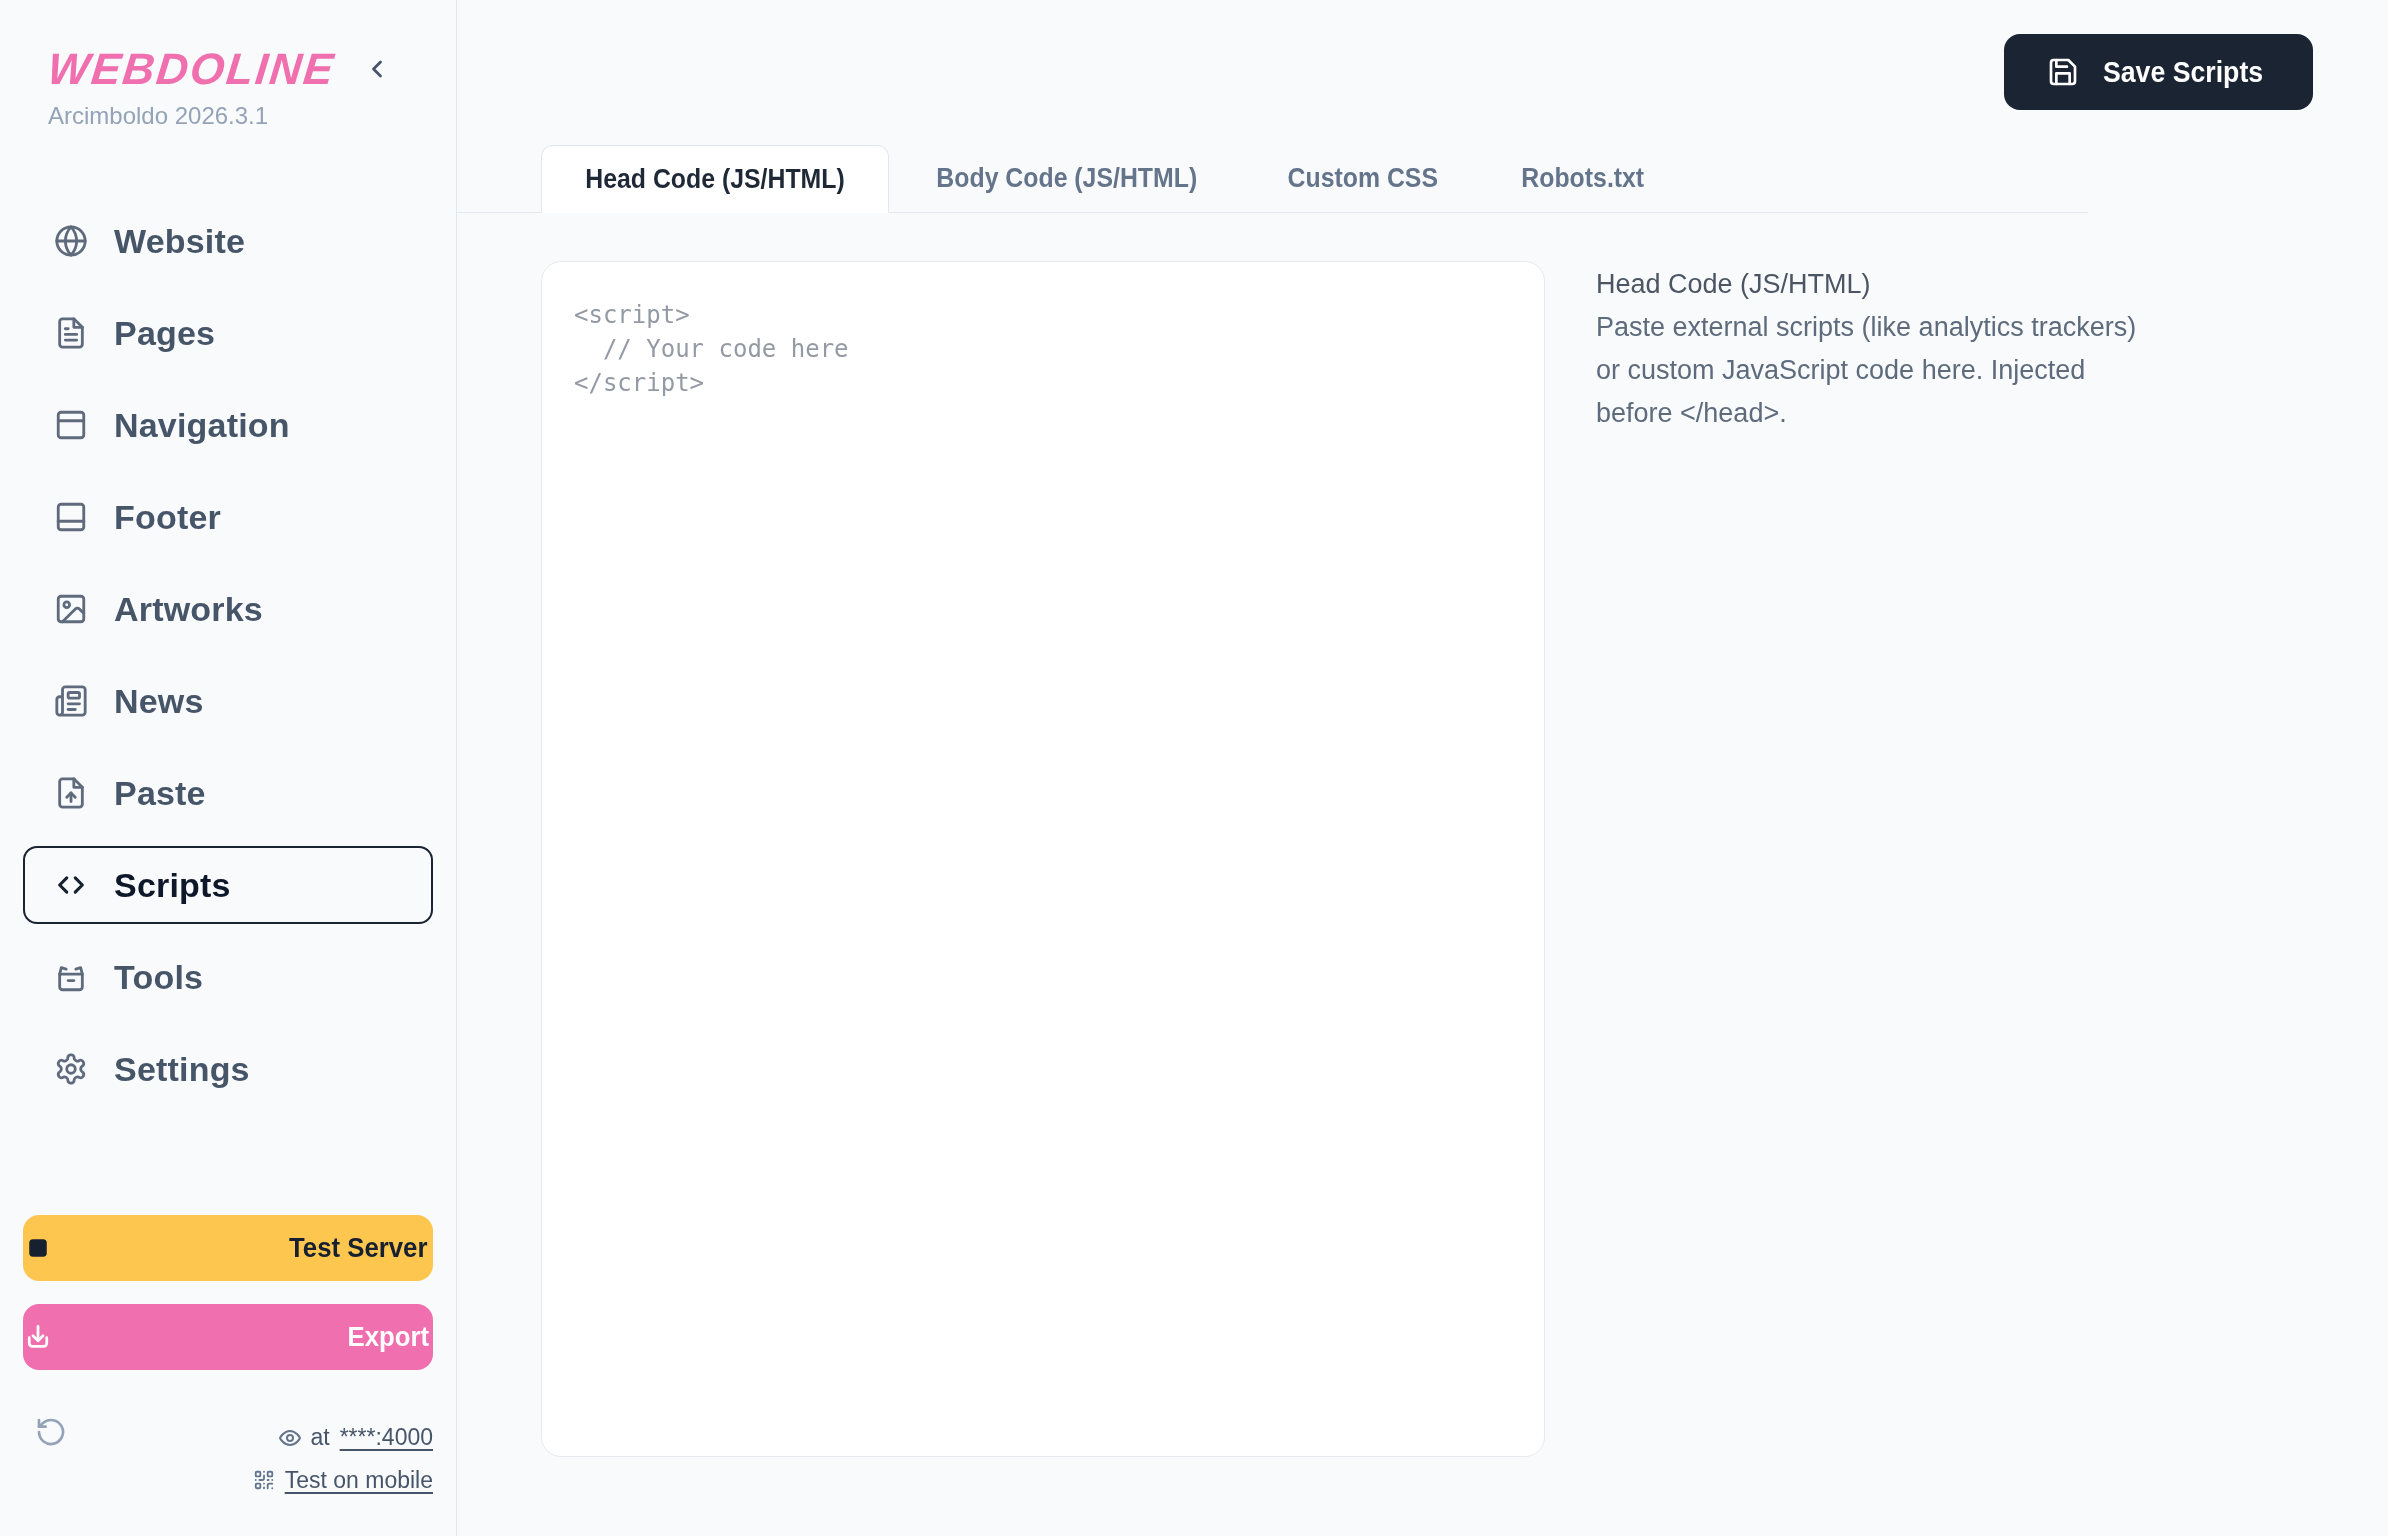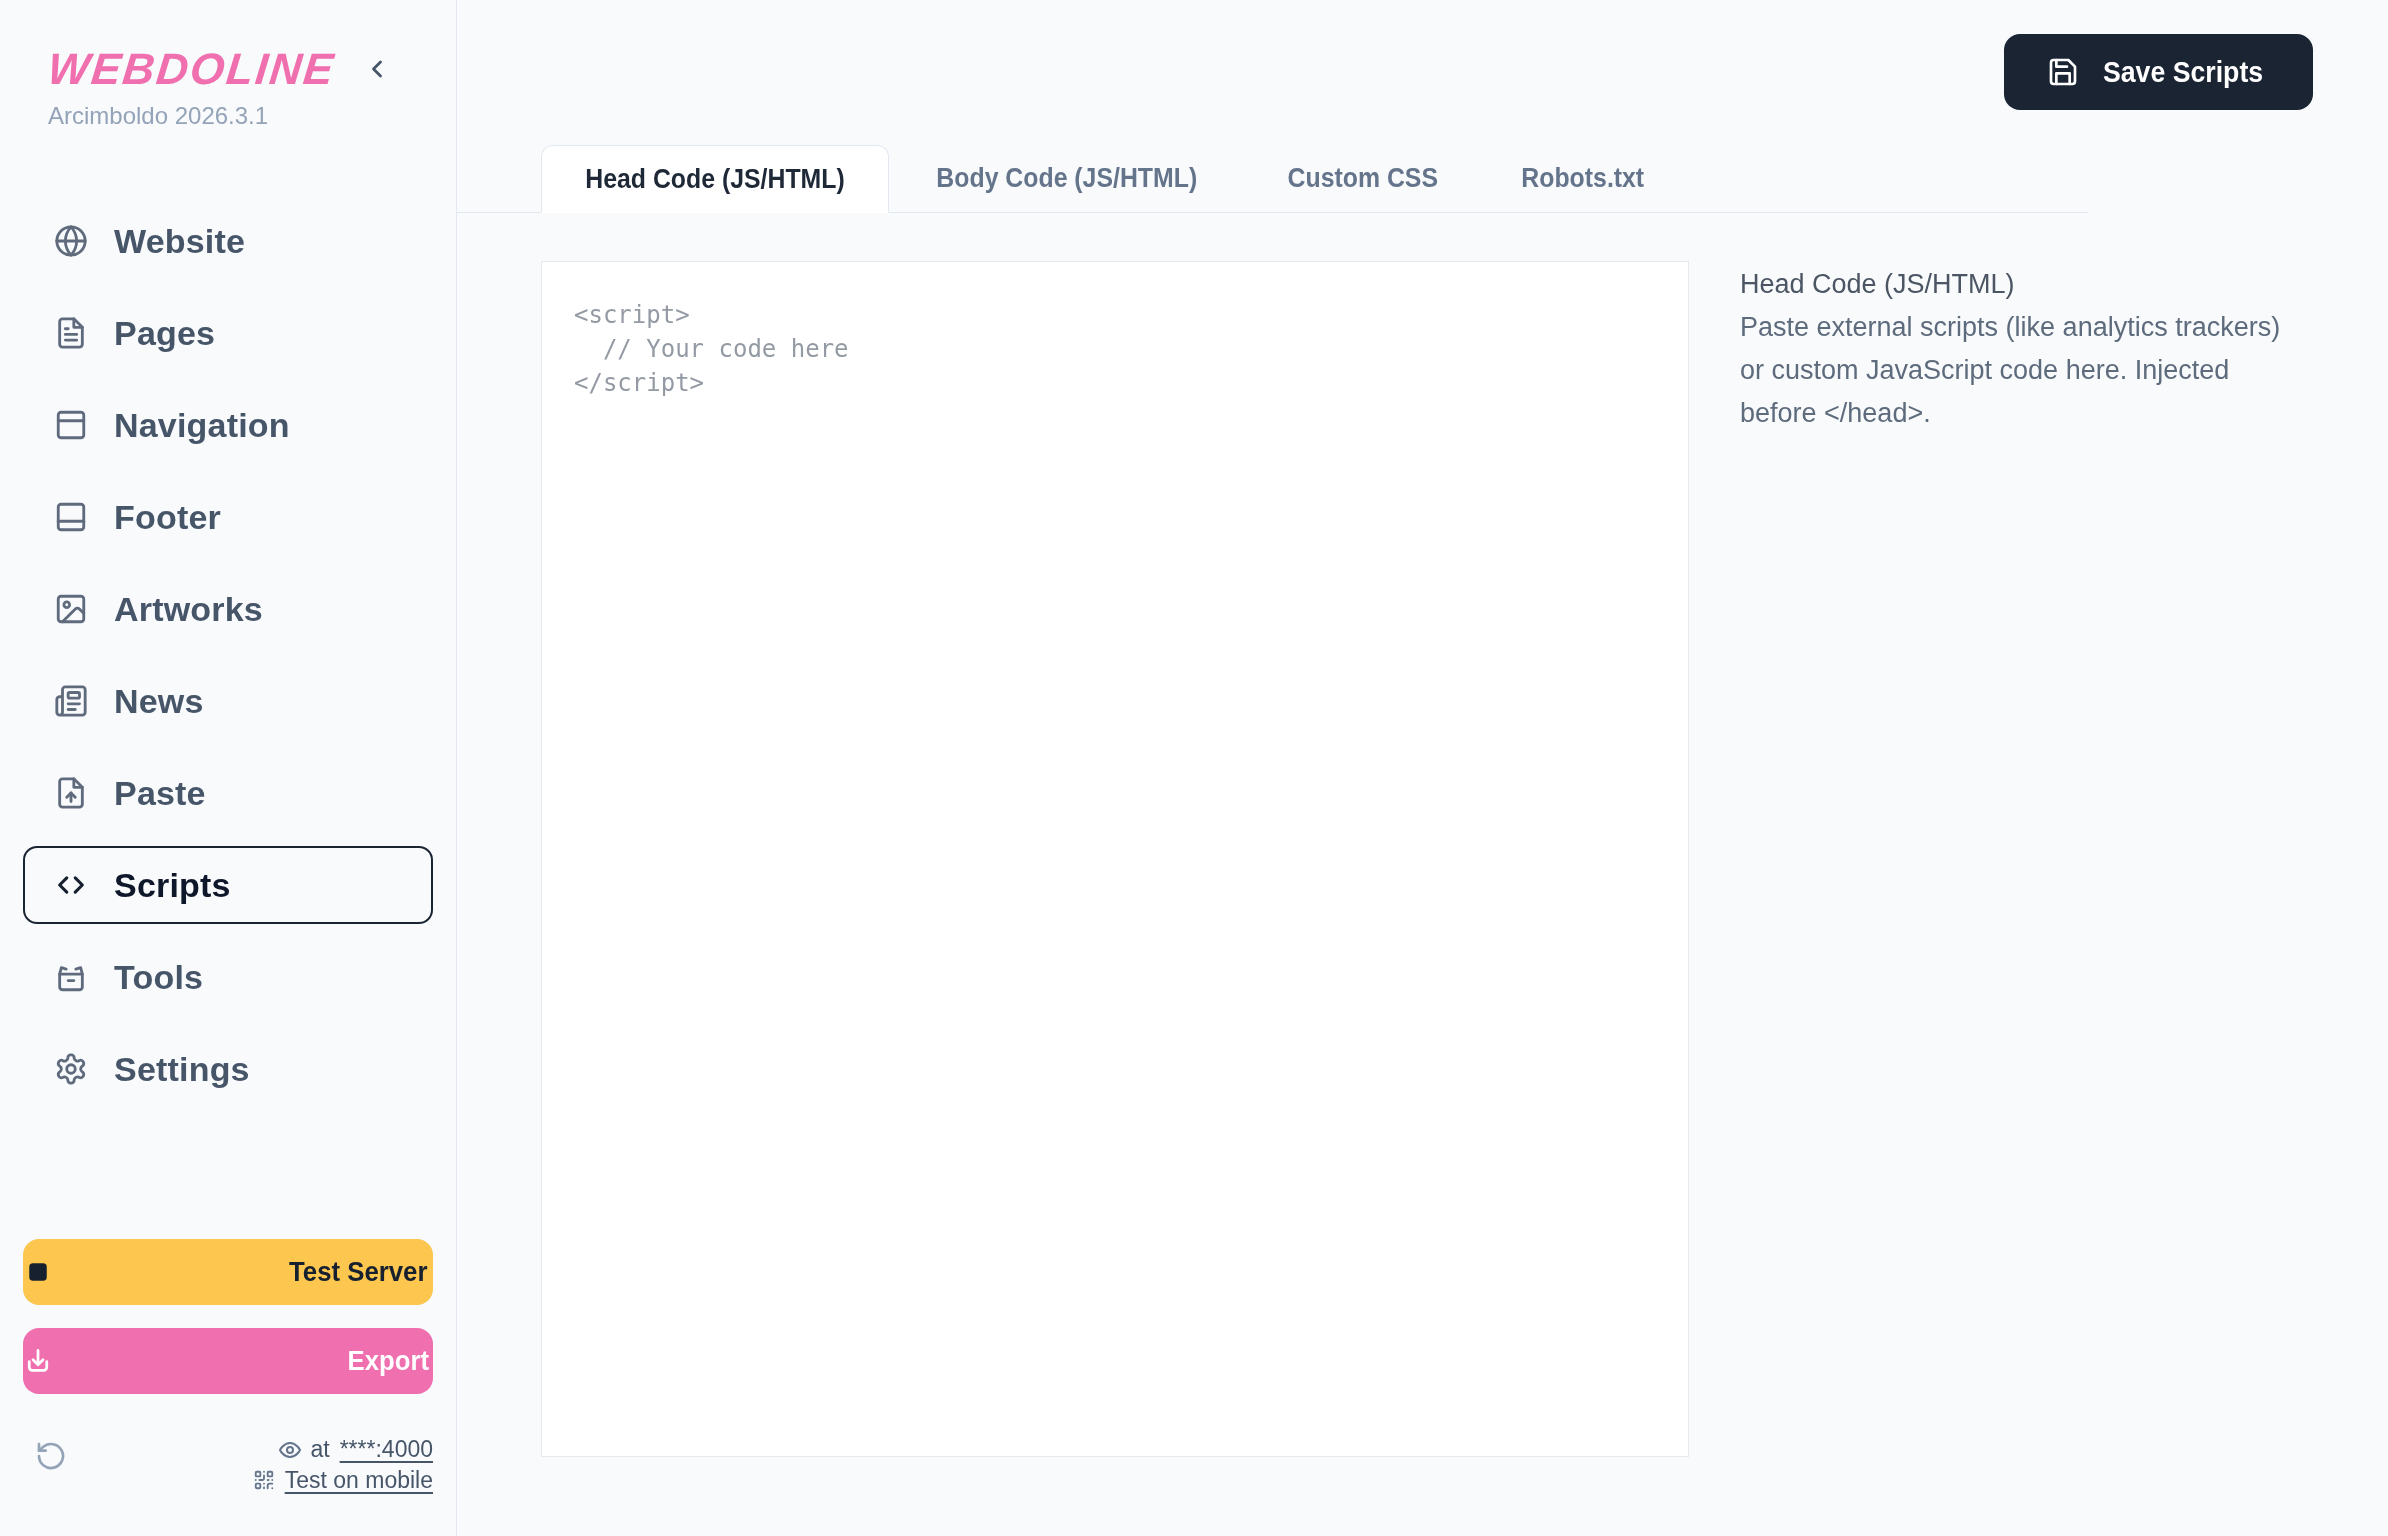--- a/index.html
+++ b/index.html
@@ -65,21 +65,21 @@
   .btn-export { background: var(--brand-pink, #f06fae); color: #ffffff; }
   .btn-export .ico { width: 30px; height: 30px; margin-right: 14px; color: #ffffff; }
   .cond { display: inline-block; transform: scaleX(0.92); }
 
   .sidebar-foot {
     margin-top: 40px;
     display: flex; align-items: flex-start; justify-content: space-between;
   }
   .refresh-btn { background: none; border: none; color: #94a3b8; cursor: pointer; margin-left: 12px; margin-top: 6px; }
   .foot-links { text-align: right; font-size: 23px; color: #475569; line-height: 31px; }
-  .foot-line { display: flex; align-items: center; justify-content: flex-end; gap: 8px; }
+  .foot-line { display: flex; align-items: center; justify-content: flex-end; gap: 8px; margin-top: 12px; }
   .foot-line .ico { width: 24px; height: 24px; color: #64748b; flex: none; }
   .foot-links a { color: #475569; text-decoration: underline; text-underline-offset: 4px; }
   .foot-prefix { margin-right: 2px; }
 
   
   .main { flex: 1; position: relative; height: 100%; }
   .save-btn {
     position: absolute; top: 34px; right: 75px;
     width: 309px; height: 76px;
     background: var(--brand-dark, #1b2433);
@@ -116,24 +116,24 @@
     color: #1e2836;
     padding: 0 32px;
   }
 
   .content-row {
     display: flex;
     margin-top: 48px;
     padding-left: 84px;
   }
   .code-panel {
-    width: 1148px; height: 1196px;
+    width: 1004px; height: 1196px;
     background: #ffffff;
     border: 1px solid #e6eaf0;
-    border-radius: 0;
+    border-radius: 20px;
     overflow: hidden;
   }
   .code-panel textarea {
     width: 100%; height: 100%;
     border: none; outline: none; resize: none;
     background: transparent;
     padding: 36px 32px;
     font-family: "DejaVu Sans Mono", "Liberation Mono", monospace;
     font-size: 24px; line-height: 34px;
     color: #334155;

